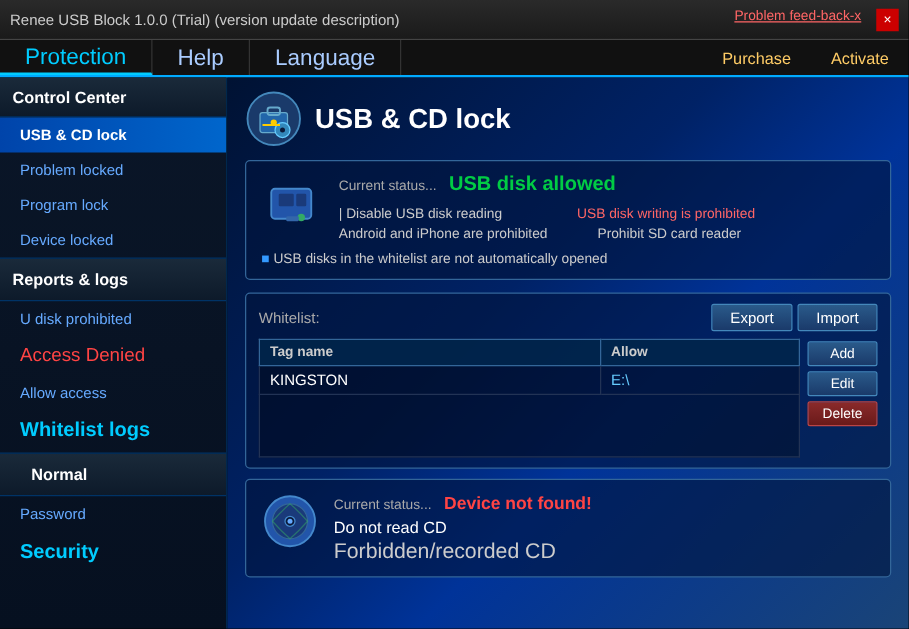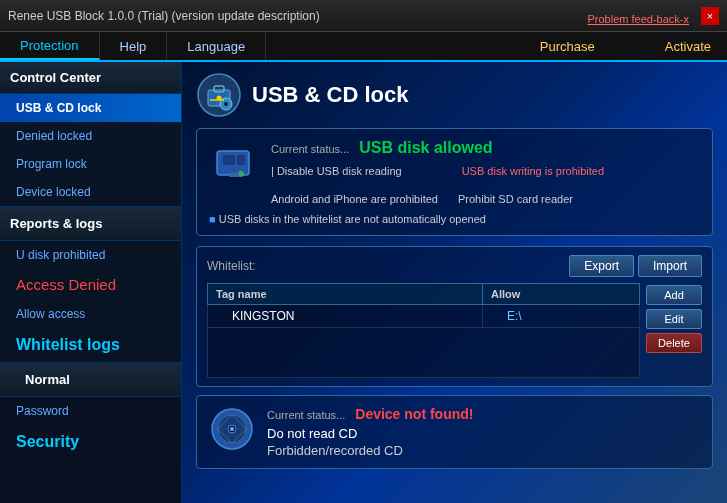--- a/index.html
+++ b/index.html
@@ -54,28 +54,27 @@
       align-items: center;
       border-bottom: 2px solid #00aaff;
     }
     .menu-item {
       color: #aaccff;
       padding: 0 20px;
       height: 100%;
       display: flex;
       align-items: center;
       cursor: pointer;
-      font-size: 13px;
+      font-size: 18px;
       border-right: 1px solid #333;
     }
     .menu-item.active { color: #00ccff; border-bottom: 2px solid #00ccff; }
     #menu-right {
       margin-left: auto;
       display: flex;
-      gap: 38px;
     }
     .menu-item-right {
       color: #ffcc66;
       padding: 0 16px;
       height: 100%;
       display: flex;
       align-items: center;
       cursor: pointer;
       font-size: 13px;
     }
@@ -254,21 +253,21 @@
     }
     #whitelist-table th {
       background: rgba(0,40,80,0.8);
       color: #ccc;
       padding: 4px 8px;
       text-align: left;
       font-size: 11px;
       border: 1px solid #336699;
     }
     #whitelist-table td {
-      padding: 4px 24px;
+      padding: 4px 8px;
       color: #fff;
       font-size: 12px;
       border: 1px solid #223355;
     }
     .action-btn {
       background: linear-gradient(to bottom, #2a5a8a, #1a3a6a);
       color: #fff;
       border: 1px solid #4488bb;
       padding: 3px 10px;
       cursor: pointer;
@@ -318,21 +317,21 @@
       gap: 4px;
       justify-content: flex-start;
       padding-top: 2px;
     }
   </style>
 </head>
 <body>
 
 <div id="title-bar">
   <span id="title-text">Renee USB Block 1.0.0 (Trial) (version update description)</span>
-  <div style="display:flex;align-items:flex-end;gap:6px;">
+  <div style="display:flex;align-items:flex-start;gap:6px;">
     <span id="problem-feedback">Problem feed-back-x</span>
     <button id="close-btn">×</button>
   </div>
 </div>
 
 <div id="menu-bar">
   <div class="menu-item active">
     <span>Protection</span>
   </div>
   <div class="menu-item">
@@ -354,21 +353,21 @@
 <div id="main">
 
   <div id="sidebar">
     <div class="sidebar-section-header">
       <span>Control Center</span>
     </div>
     <div class="sidebar-item active">
       <span>USB &amp; CD lock</span>
     </div>
     <div class="sidebar-item blue">
-      <span>Denied locked</span>
+      <span>Problem locked</span>
     </div>
     <div class="sidebar-item blue">
       <span>Program lock</span>
     </div>
     <div class="sidebar-item blue">
       <span>Device locked</span>
     </div>
 
     <div class="sidebar-reports-header">
       <span>Reports &amp; logs</span>
@@ -426,21 +425,21 @@
           </svg>
           <div id="usb-status-info">
             <div style="display:flex;align-items:baseline;gap:10px;">
               <span style="color:#aaa;font-size:11px;">Current status...</span>
               <span id="usb-allowed-text">USB disk allowed</span>
             </div>
             <div style="display:flex;align-items:center;gap:20px;margin-top:4px;">
               <span style="color:#ccc;font-size:11px;cursor:pointer;">| Disable USB disk reading</span>
               <span style="color:#ff6666;font-size:11px;margin-left:40px;">USB disk writing is prohibited</span>
             </div>
-            <div style="display:flex;align-items:center;margin-top:16px;">
+            <div style="display:flex;align-items:center;gap:20px;margin-top:4px;">
               <span style="color:#ccc;font-size:11px;">Android and iPhone are prohibited</span>
               <span style="color:#ccc;font-size:11px;margin-left:20px;">Prohibit SD card reader</span>
             </div>
           </div>
         </div>
         <div id="usb-whitelist-note">USB disks in the whitelist are not automatically opened</div>
       </div>
 
       <div id="whitelist-section">
         <div id="whitelist-header">
@@ -486,21 +485,21 @@
             <circle cx="23" cy="23" r="4" fill="#0a1a3a" stroke="#4488cc" stroke-width="1"></circle>
             <circle cx="23" cy="23" r="2" fill="#66aaff"></circle>
             <path d="M23 9 Q30 15 37 23 Q30 31 23 37 Q16 31 9 23 Q16 15 23 9" fill="none" stroke="#33aa66" stroke-width="1" opacity="0.5"></path>
           </svg>
           <div id="cd-status-info">
             <div style="display:flex;align-items:baseline;gap:10px;">
               <span style="color:#aaa;font-size:11px;">Current status...</span>
               <span id="cd-not-found" style="color:#ff4444;font-size:14px;font-weight:bold;">Device not found!</span>
             </div>
             <div id="cd-do-not-read" style="color:#fff;font-size:13px;margin-top:4px;">Do not read CD</div>
-            <div id="cd-forbidden" style="color:#ccc;font-size:13px;margin-top:2px;">Forbidden/recorded CD</div>
+            <div id="cd-forbidden" style="color:#ccc;font-size:17px;margin-top:2px;">Forbidden/recorded CD</div>
           </div>
         </div>
       </div>
 
     </div>
   </div>
 
 </div>
 
 </body></html>

